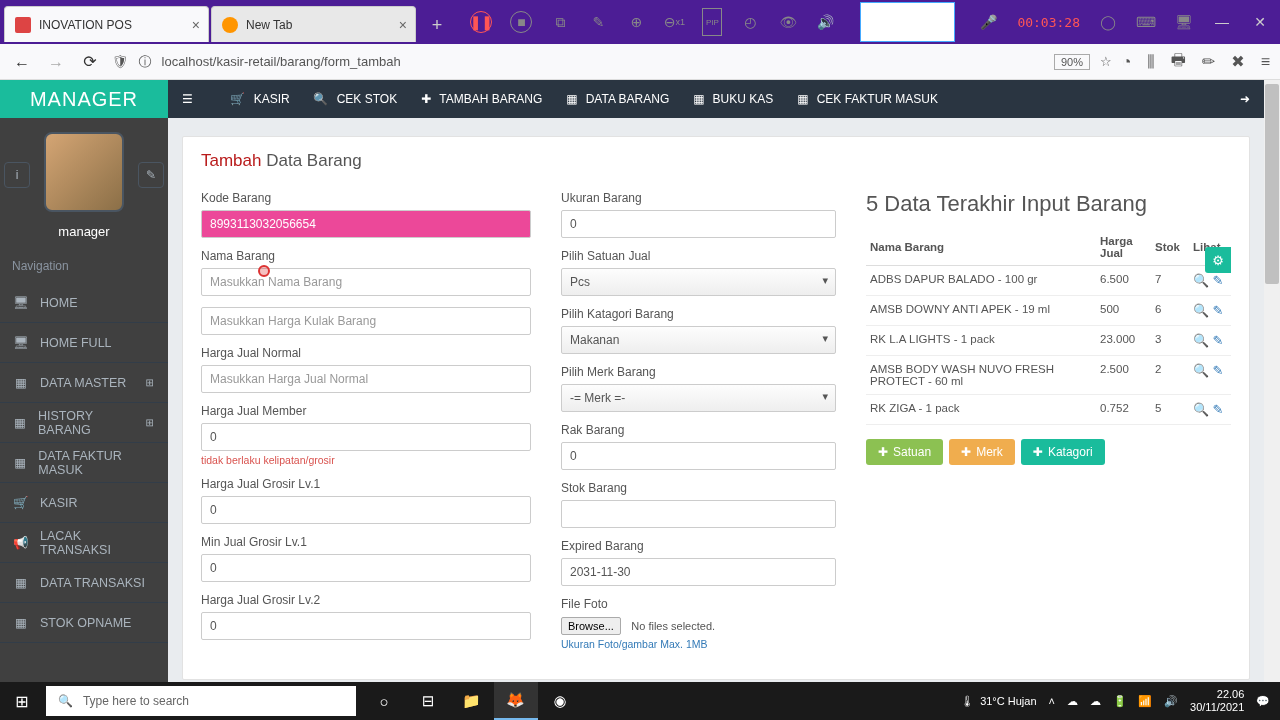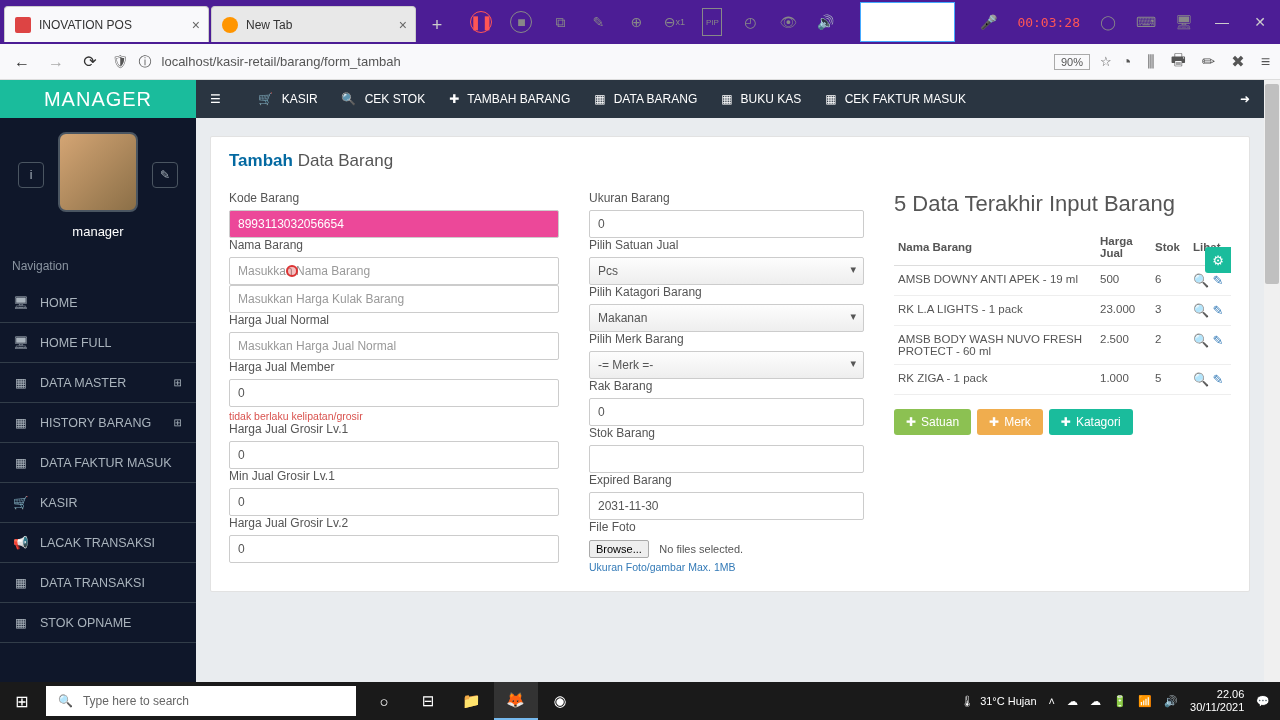--- a/index.html
+++ b/index.html
@@ -19,21 +19,21 @@
 .thumb{width:95px;height:40px;background:#fff;border:1px solid #4af;margin:0 6px}
 .urlbar{height:36px;background:#f9f9fb;border-bottom:1px solid #ddd;display:flex;align-items:center;padding:0 10px;gap:10px}
 .navbtn{width:24px;height:24px;display:flex;align-items:center;justify-content:center;color:#333;font-size:16px}
 .navbtn.dis{color:#aaa}
 .urlfield{flex:1;display:flex;align-items:center;gap:10px;font-size:13px;color:#555}
 .zoompill{border:1px solid #aaa;border-radius:0;padding:1px 6px;font-size:11px;color:#555}
 .urlright{display:flex;gap:16px;align-items:center;color:#555}
 .page{display:flex;height:calc(100% - 44px - 36px - 38px);position:relative}
 .scrolltrack{position:absolute;right:0;top:0;width:16px;height:100%;background:#f0f0f0}
 .scrollthumb{width:14px;height:200px;background:#c0c0c0;margin:1px;border-radius:2px;margin-top:4px}
-.sidebar{width:196px;background:#0f172a;color:#aab4bd;height:100%;overflow:hidden}
+.sidebar{width:168px;background:#404040;color:#aab4bd;height:100%;overflow:hidden}
 .brand{height:38px;background:#1abc9c;color:#fff;display:flex;align-items:center;justify-content:center;font-size:20px;font-weight:300;letter-spacing:1px}
 .profile{text-align:center;padding:14px 0 10px}
 .avatarwrap{position:relative;display:inline-block}
 .avatar{width:80px;height:80px;border-radius:8px;border:2px solid #4a5561;background:linear-gradient(135deg,#d4a574,#8b6f47);display:inline-block}
 .pbtnl,.pbtnr{position:absolute;top:30px;width:26px;height:26px;border:1px solid #4a5561;border-radius:4px;display:flex;align-items:center;justify-content:center;color:#aab4bd;font-size:12px}
 .pbtnl{left:-40px}.pbtnr{right:-40px}
 .uname{color:#fff;font-size:13px;margin-top:8px}
 .navhdr{font-size:12px;padding:10px 12px;color:#8a94a0}
 .navitem{height:40px;display:flex;align-items:center;padding:0 14px;font-size:12.5px;color:#aab4bd;border-bottom:1px solid #323d49;gap:12px;cursor:pointer}
 .navitem .chev{margin-left:auto;font-size:10px}
@@ -41,26 +41,26 @@
 .main{flex:1;background:#e9ecef;overflow:hidden;padding-right:16px}
 .topbar{height:38px;background:#2a3541;display:flex;align-items:center;padding:0 14px;color:#fff;font-size:12px;gap:6px}
 .toggler{margin-right:20px}
 .topitem{display:flex;align-items:center;gap:8px;padding:0 12px;height:38px;cursor:pointer}
 .topright{margin-left:auto}
 .crumbs{background:#f5f5f5;border-bottom:1px solid #ddd;padding:7px 14px;font-size:11.5px;color:#888}
 .crumbs a{color:#888;text-decoration:none}
 .content{padding:18px 14px}
 .panel{background:#fff;border:1px solid #e2e2e2;border-radius:2px}
 .ptitle{padding:14px 18px;font-size:17px;color:#555}
-.ptitle b{color:#0369a1;font-weight:700}
+.ptitle b{color:#b91c1c;font-weight:400}
 .pbody{padding:6px 18px 18px;display:flex;gap:30px}
 .col{flex:1;min-width:0}
 .col.c1{flex:0 0 330px}
 .col.c2{flex:0 0 275px}
-.fg{}
+.fg{margin-bottom:11px}
 .flabel{font-size:12px;color:#555;margin-bottom:5px;display:block}
 .finput,.fselect{width:100%;height:28px;border:1px solid #ccc;border-radius:2px;padding:0 8px;font-size:12px;color:#555;background:#fff}
 .finput::placeholder{color:#999}
 .finput.sel{background:#ec4899;color:#fff}
 .fselect{appearance:none;background:linear-gradient(#fdfdfd,#eee);position:relative}
 .selectwrap{position:relative}
 .selectwrap::after{content:"▾";position:absolute;right:8px;top:6px;font-size:11px;color:#555;pointer-events:none}
 .fhint{font-size:10.5px;color:#d9534f;margin-top:3px}
 .fhint.blue{color:#337ab7}
 .filebtn{font-size:11px;padding:2px 6px;background:#eee;border:1px solid #aaa;border-radius:2px}
@@ -292,40 +292,46 @@
               <thead>
                   <tr>
                 <th>Nama Barang</th>
                 <th style="width:55px">Harga Jual</th>
                 <th style="width:38px">Stok</th>
                 <th style="width:42px">Lihat</th>
               </tr>
                 </thead>
               <tbody id="recentrows">
                   <tr>
+                    <td>ADBS DAPUR BALADO - 100 gr</td>
+                    <td>6.500</td>
+                    <td>7</td>
+                    <td><span class="actlink">🔍</span> <span class="actlink">✎</span></td>
+                  </tr>
+                  <tr>
                     <td>AMSB DOWNY ANTI APEK - 19 ml</td>
                     <td>500</td>
                     <td>6</td>
                     <td><span class="actlink">🔍</span> <span class="actlink">✎</span></td>
                   </tr>
                   <tr>
                     <td>RK L.A LIGHTS - 1 pack</td>
                     <td>23.000</td>
                     <td>3</td>
                     <td><span class="actlink">🔍</span> <span class="actlink">✎</span></td>
                   </tr>
                   <tr>
                     <td>AMSB BODY WASH NUVO FRESH PROTECT - 60 ml</td>
                     <td>2.500</td>
                     <td>2</td>
                     <td><span class="actlink">🔍</span> <span class="actlink">✎</span></td>
                   </tr>
                   <tr>
                     <td>RK ZIGA - 1 pack</td>
-                    <td>1.000</td>
+                    <td>0.752</td>
                     <td>5</td>
                     <td><span class="actlink">🔍</span> <span class="actlink">✎</span></td>
                   </tr>
                 </tbody>
             </table>
             <div class="btns">
               <button class="btn g">✚ <span>Satuan</span></button>
               <button class="btn o">✚ <span>Merk</span></button>
               <button class="btn t">✚ <span>Katagori</span></button>
             </div>

